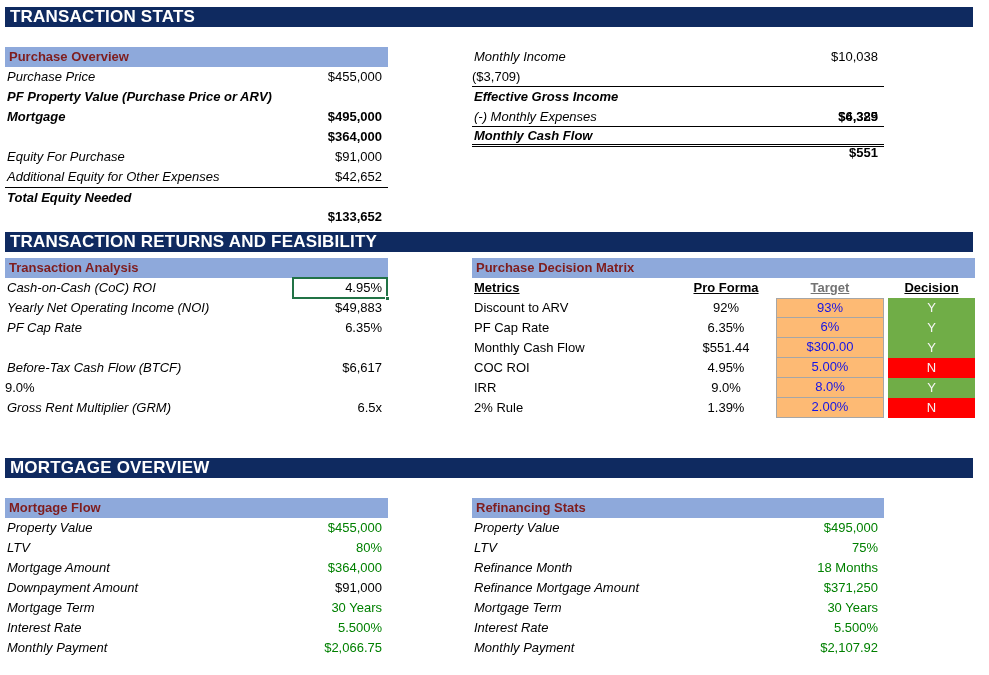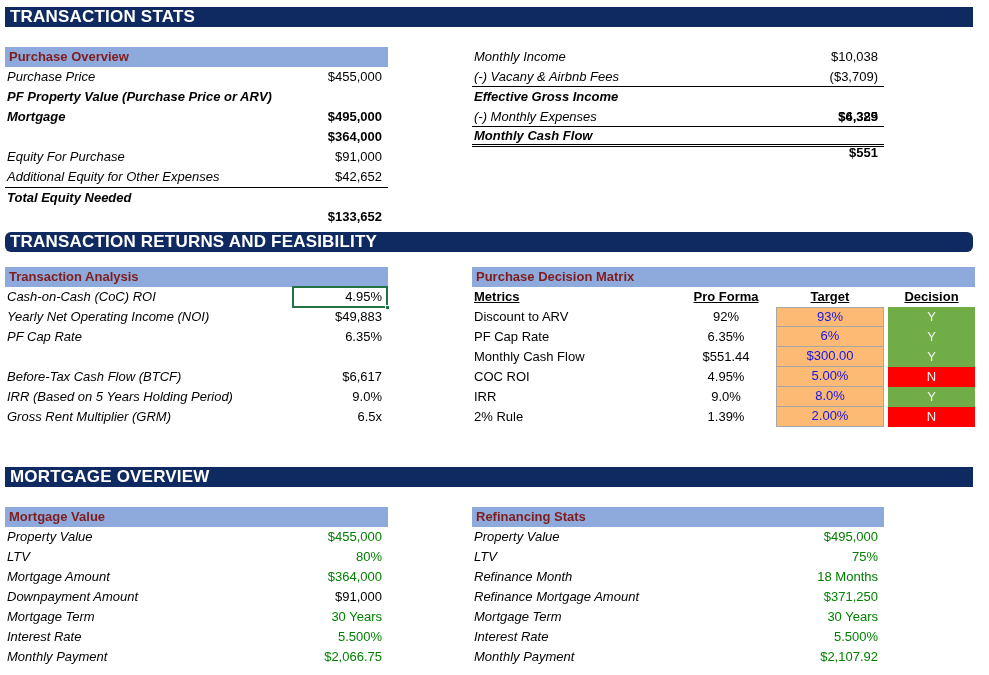--- a/index.html
+++ b/index.html
@@ -8,21 +8,21 @@
     width: 989px; height: 675px; background: #fff; overflow: hidden;
     font-family: "Liberation Sans", sans-serif; font-size: 13px; color: #000;
     position: relative;
   }
   .banner {
     margin-left: 5px; width: 968px; height: 20px; line-height: 20px;
     background: #0F2A60; color: #fff; font-weight: 700; font-size: 17px;
     padding-left: 5px; letter-spacing: .2px;
   }
   .b1 { margin-top: 7px; margin-bottom: 20px; }
-  .b2 { margin-top: 25px; margin-bottom: 15px; border-radius: 6px; }
+  .b2 { margin-top: 25px; margin-bottom: 6px; }
   .b3 { margin-top: 40px; margin-bottom: 20px; }
 
   .cols { display: flex; margin-left: 5px; align-items: flex-start; }
   .panel-l { width: 383px; }
   .panel-r { width: 412px; margin-left: 84px; }
   .panel-m { width: 503px; margin-left: 84px; }
 
   .ph {
     height: 20px; line-height: 20px; background: #8EA9DB; color: #7f1d1d;
     font-weight: 700; padding-left: 4px;
@@ -54,21 +54,21 @@
   .mr { height: 20px; line-height: 20px; display: flex; }
   .mhead { font-weight: 700; }
   .u { text-decoration: underline; text-align: right; }
   .mc-metric { width: 204px; padding-left: 2px; white-space: nowrap; }
   .mc-pf { width: 100px; text-align: center; }
   .mc-tgt {
     width: 108px; text-align: center; background: #fdba74; color: #1414E6;
     border: 1px solid #A6A6A6; border-top: 0; line-height: 18px;
   }
   .mc-tgt.first { border-top: 1px solid #A6A6A6; line-height: 17px; }
-  .mc-tgt.plain { background: transparent; color: #000000; border: 0; line-height: 20px; }
+  .mc-tgt.plain { background: transparent; color: #737373; border: 0; line-height: 20px; }
   .mc-dec { width: 87px; margin-left: 4px; text-align: center; color: #F5F5F5; }
   .mc-dec.plain { background: transparent; color: #000; }
   .dec-y { background: #70AD47; }
   .dec-n { background: #FF0000; }
 </style>
 </head>
 <body>
 
 <div class="sheet">
 
@@ -103,21 +103,20 @@
         <span class="val">$133,652</span>
       </div>
     </div>
 
     <div class="panel-r">
       <div class="r">
         <span class="lbl">Monthly Income</span>
         <span class="val">$10,038</span>
       </div>
       <div class="r bb">
-        <span class="lbl">(-) Vacany &amp; Airbnb Fees</span>
         <span class="val">($3,709)</span>
       </div>
       <div class="r bold">
         <span class="lbl">Effective Gross Income</span>
         <span class="val">$6,329</span>
       </div>
       <div class="r bb">
         <span class="lbl">(-) Monthly Expenses</span>
         <span class="val">$4,385</span>
       </div>
@@ -147,21 +146,20 @@
       <div class="r">
         <span class="lbl">PF Cap Rate</span>
         <span class="val">6.35%</span>
       </div>
       <div class="spacer"></div>
       <div class="r">
         <span class="lbl">Before-Tax Cash Flow (BTCF)</span>
         <span class="val">$6,617</span>
       </div>
       <div class="r">
-        <span class="lbl">IRR (Based on 5 Years Holding Period)</span>
         <span class="val">9.0%</span>
       </div>
       <div class="r">
         <span class="lbl">Gross Rent Multiplier (GRM)</span>
         <span class="val">6.5x</span>
       </div>
     </div>
 
     <div class="panel-m">
       <div class="ph">Purchase Decision Matrix</div>
@@ -208,21 +206,21 @@
         <span class="mc-tgt">2.00%</span>
         <span class="mc-dec dec-n">N</span>
       </div>
     </div>
   </div>
 
   <div class="banner b3">MORTGAGE OVERVIEW</div>
 
   <div class="cols">
     <div class="panel-l">
-      <div class="ph">Mortgage Value</div>
+      <div class="ph">Mortgage Flow</div>
       <div class="r">
         <span class="lbl">Property Value</span>
         <span class="val grn">$455,000</span>
       </div>
       <div class="r">
         <span class="lbl">LTV</span>
         <span class="val grn">80%</span>
       </div>
       <div class="r">
         <span class="lbl">Mortgage Amount</span>

